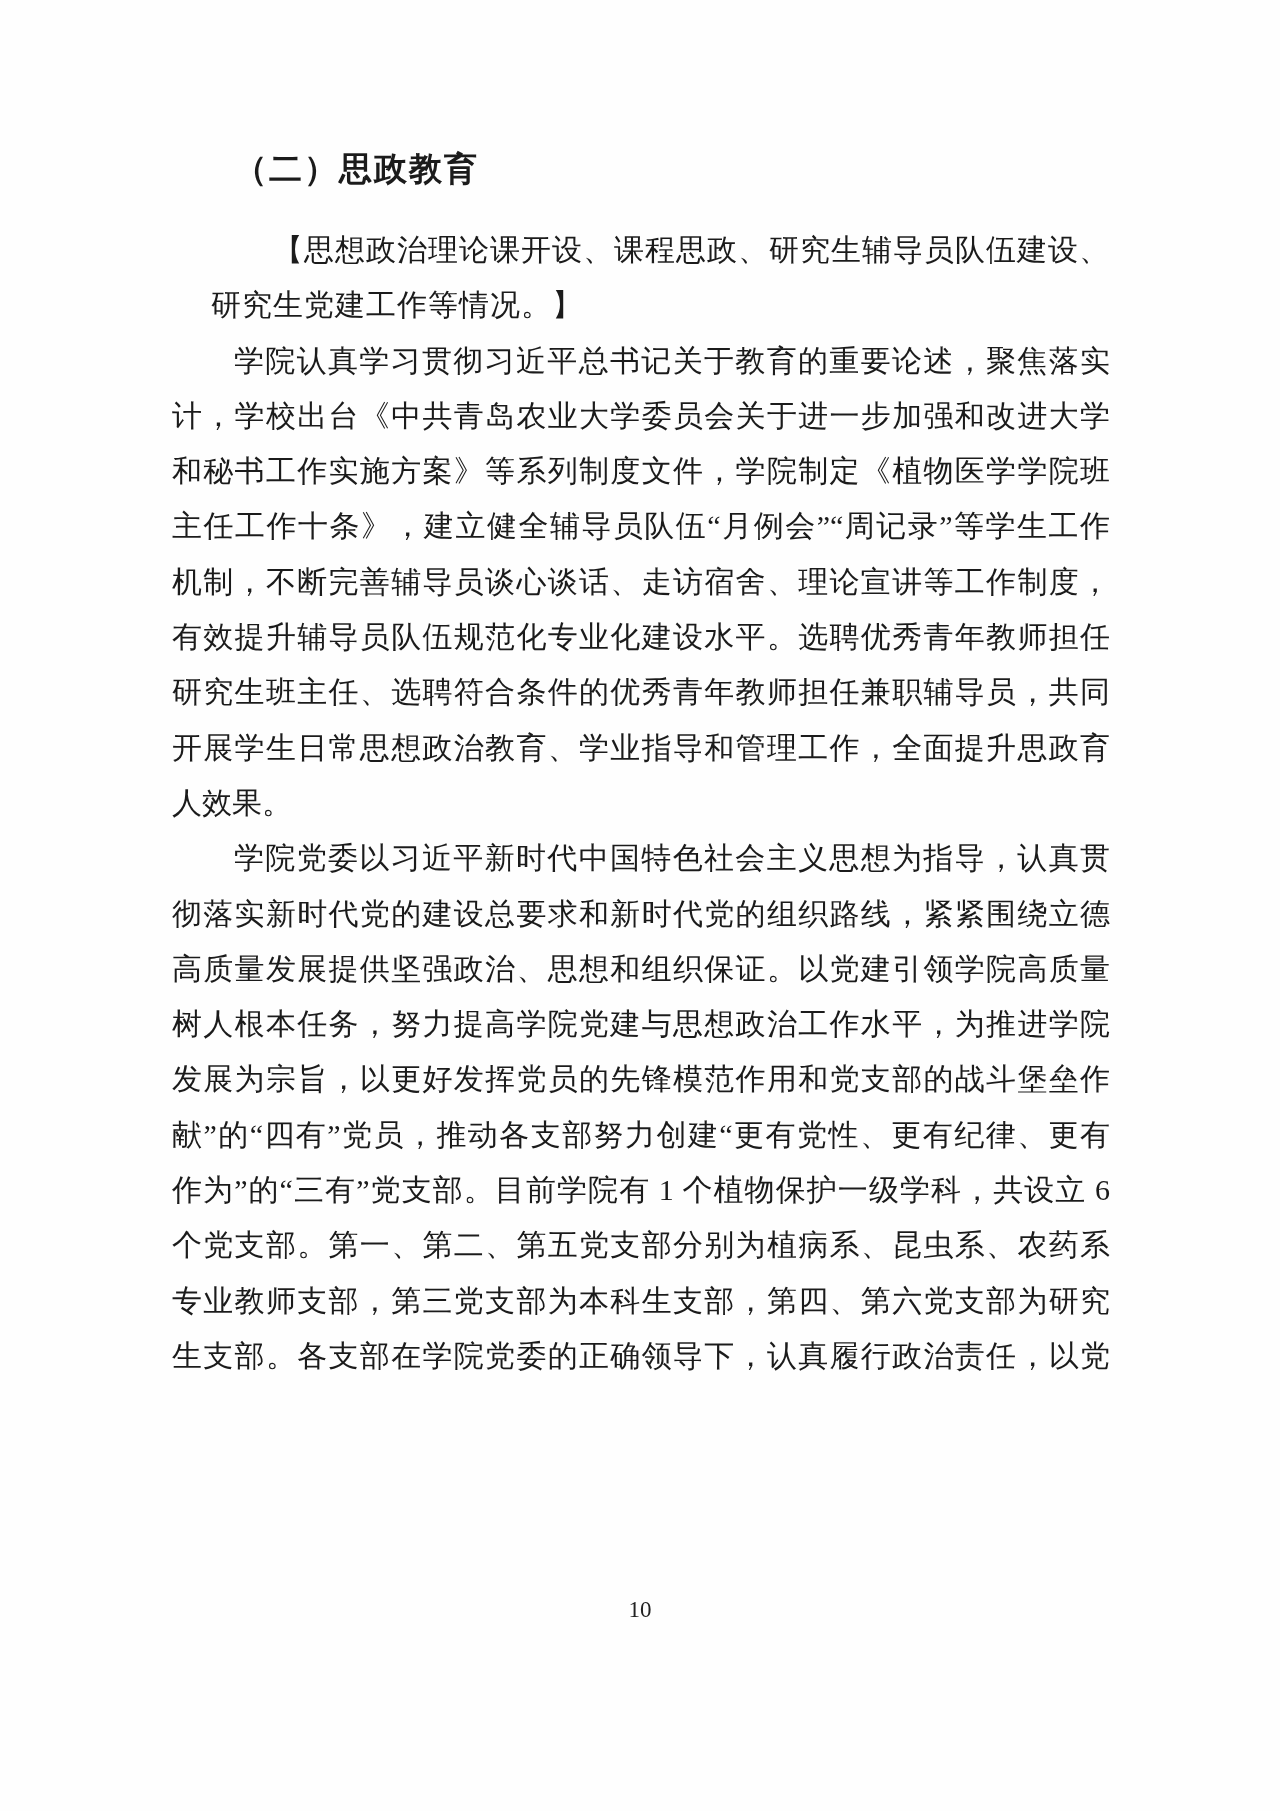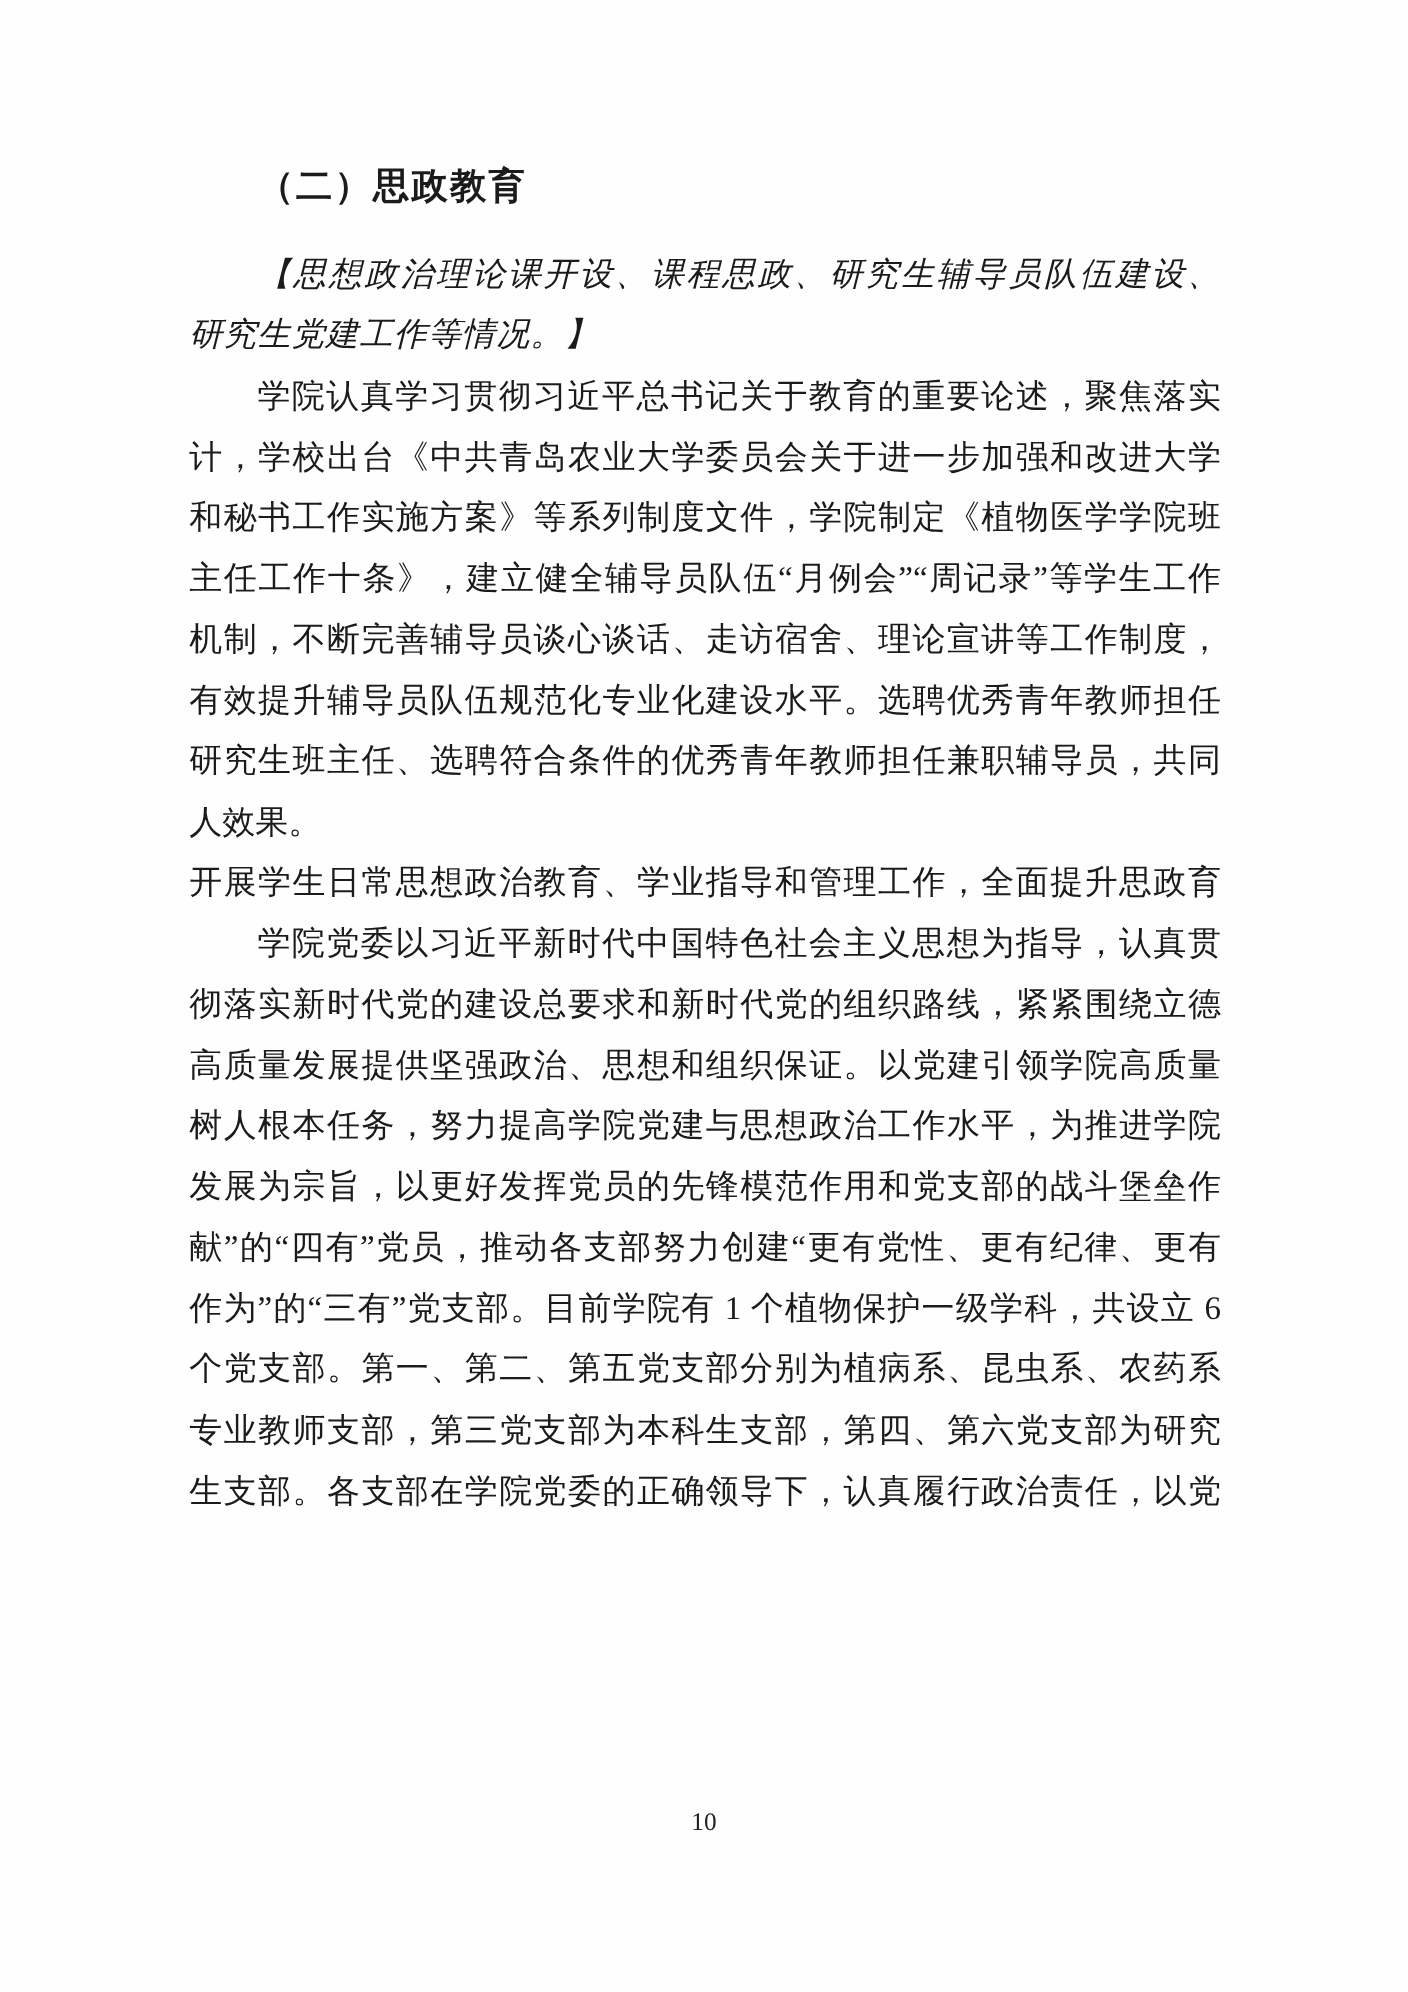--- a/index.html
+++ b/index.html
@@ -43,26 +43,26 @@
     overflow: visible;
   }
   .line.end {
     text-align: left;
     text-align-last: left;
   }
   .line.indent {
     text-indent: 62px;
   }
   .line.kai {
-    font-style: italic;
     letter-spacing: 1px;
+    margin-left: 39px;
   }
   .page-number {
     position: absolute;
-    top: 1642px;
+    top: 1595px;
     left: 0;
     width: 100%;
     text-align: center;
     font-size: 23px;
     line-height: 30px;
     color: #222222;
   }
 </style>
 </head>
 <body>
@@ -75,22 +75,22 @@
     <div class="line kai indent">【思想政治理论课开设、课程思政、研究生辅导员队伍建设、</div>
     <div class="line kai end">研究生党建工作等情况。】</div>
 
     <div class="line indent">学院认真学习贯彻习近平总书记关于教育的重要论述，聚焦落实</div>
     <div class="line">计，学校出台《中共青岛农业大学委员会关于进一步加强和改进大学</div>
     <div class="line">和秘书工作实施方案》等系列制度文件，学院制定《植物医学学院班</div>
     <div class="line">主任工作十条》，建立健全辅导员队伍“月例会”“周记录”等学生工作</div>
     <div class="line">机制，不断完善辅导员谈心谈话、走访宿舍、理论宣讲等工作制度，</div>
     <div class="line">有效提升辅导员队伍规范化专业化建设水平。选聘优秀青年教师担任</div>
     <div class="line">研究生班主任、选聘符合条件的优秀青年教师担任兼职辅导员，共同</div>
+    <div class="line">开展学生日常思想政治教育、学业指导和管理工作，全面提升思政育</div>
     <div class="line end">人效果。</div>
-    <div class="line">开展学生日常思想政治教育、学业指导和管理工作，全面提升思政育</div>
 
     <div class="line indent">学院党委以习近平新时代中国特色社会主义思想为指导，认真贯</div>
     <div class="line">彻落实新时代党的建设总要求和新时代党的组织路线，紧紧围绕立德</div>
     <div class="line">高质量发展提供坚强政治、思想和组织保证。以党建引领学院高质量</div>
     <div class="line">树人根本任务，努力提高学院党建与思想政治工作水平，为推进学院</div>
     <div class="line">发展为宗旨，以更好发挥党员的先锋模范作用和党支部的战斗堡垒作</div>
     <div class="line">献”的“四有”党员，推动各支部努力创建“更有党性、更有纪律、更有</div>
     <div class="line">作为”的“三有”党支部。目前学院有 1 个植物保护一级学科，共设立 6</div>
     <div class="line">个党支部。第一、第二、第五党支部分别为植病系、昆虫系、农药系</div>
     <div class="line">专业教师支部，第三党支部为本科生支部，第四、第六党支部为研究</div>

